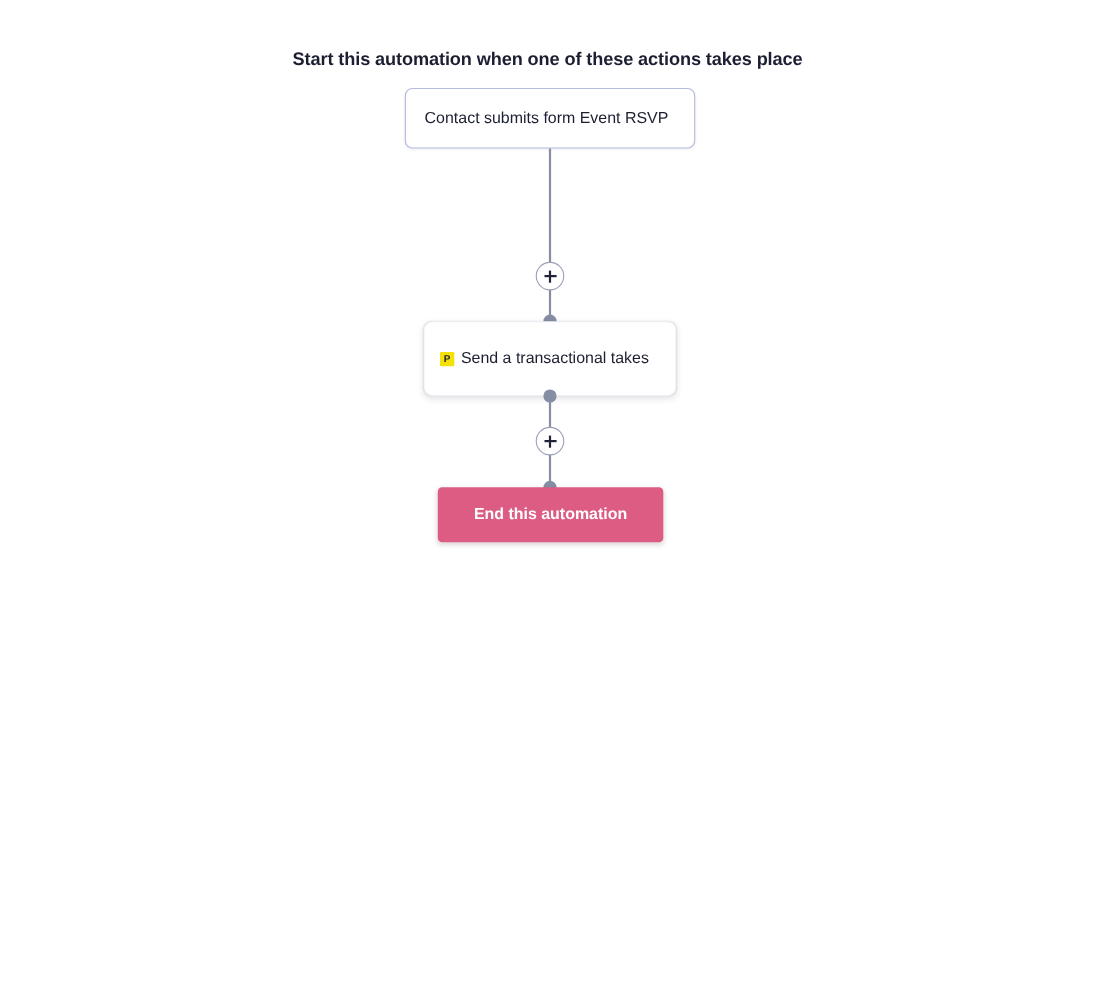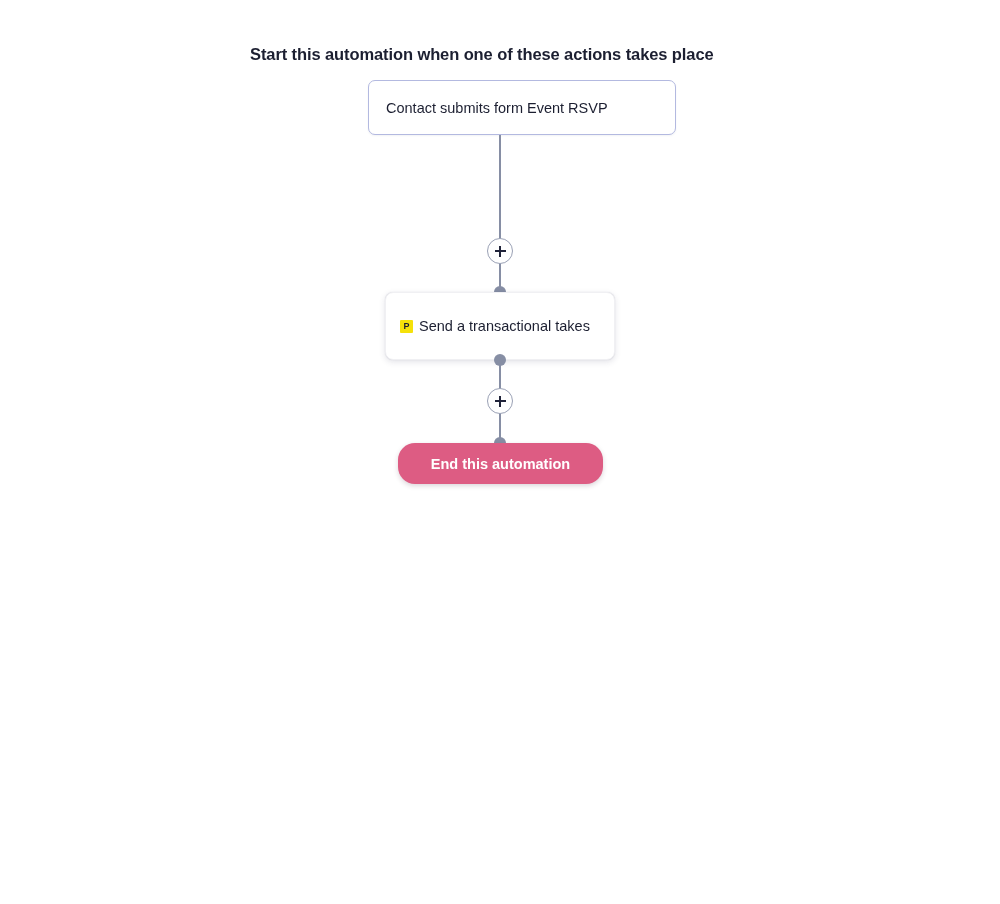--- a/index.html
+++ b/index.html
@@ -17,21 +17,21 @@
   }
 
   .canvas {
     position: absolute;
     inset: 0;
   }
 
   
   .flow-heading {
     position: absolute;
-    left: 250px;
+    left: 266px;
     top: 45px;
     font-size: 16.5px;
     font-weight: bold;
     letter-spacing: -0.1px;
     color: #1c1f31;
     white-space: nowrap;
   }
 
   
   .flow {
@@ -39,21 +39,21 @@
     left: 0;
     top: 80px;
     width: 1000px;
   }
 
   
   .node-trigger {
     position: absolute;
     left: 368px;
     top: 0px;
-    width: 308px;
+    width: 264px;
     height: 55px;
     box-sizing: border-box;
     background: #ffffff;
     border: 1px solid #b3b9e0;
     border-radius: 7px;
     box-shadow: 0 1px 2px rgba(40, 45, 90, 0.06);
     display: flex;
     align-items: center;
   }
   .node-trigger .node-text {
@@ -104,25 +104,25 @@
     color: #1c1f31;
     white-space: nowrap;
   }
 
   
   .node-end {
     position: absolute;
     left: 398px;
     top: 363px;
     width: 205px;
-    height: 41px;
+    height: 50px;
     box-sizing: border-box;
     background: #dd5c83;
     border: none;
-    border-radius: 17px;
+    border-radius: 4px;
     box-shadow: 0 2px 5px rgba(60, 30, 50, 0.18);
     color: #ffffff;
     font-family: "Liberation Sans", sans-serif;
     font-size: 14.5px;
     font-weight: bold;
     display: flex;
     align-items: center;
     justify-content: center;
     cursor: pointer;
     padding: 0;

